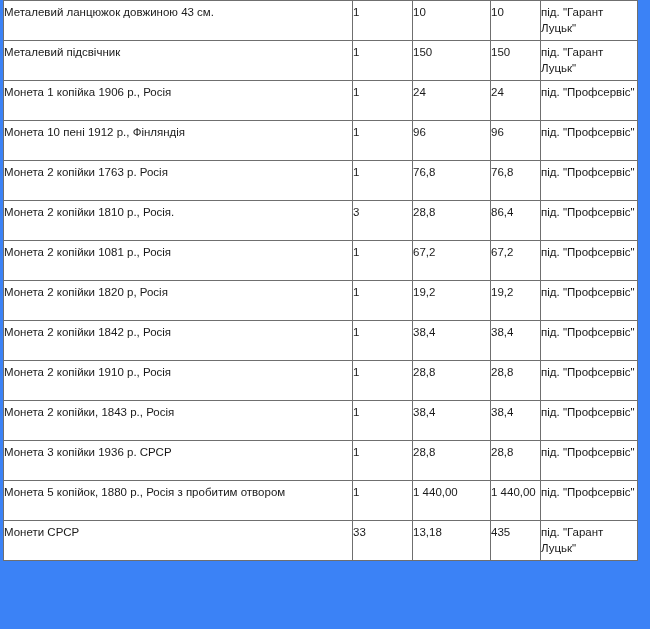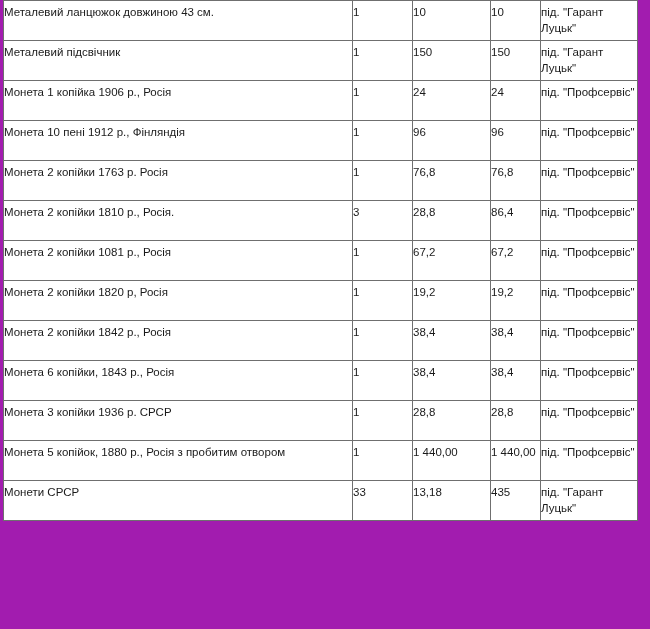--- a/index.html
+++ b/index.html
@@ -14,21 +14,21 @@
     overflow: hidden;
     font-family: "Liberation Sans", "DejaVu Sans", sans-serif;
     color: #1a1a1a;
   }
 
   .doc-viewport {
     position: relative;
     width: 650px;
     height: 629px;
     overflow: hidden;
-    background: #a21caf;
+    background: #3b82f6;
   }
 
   table.inventory-table {
     border-collapse: collapse;
     table-layout: fixed;
     width: 634px;
     margin: 0;
     margin-left: 3px;
     background: #ffffff;
   }
@@ -127,21 +127,28 @@
           <td class="cell-holder">під. "Профсервіс"</td>
         </tr>
         <tr>
           <td class="cell-name">Монета 2 копійки 1842 р., Росія</td>
           <td class="cell-qty">1</td>
           <td class="cell-price">38,4</td>
           <td class="cell-sum">38,4</td>
           <td class="cell-holder">під. "Профсервіс"</td>
         </tr>
         <tr>
-          <td class="cell-name">Монета 6 копійки, 1843 р., Росія</td>
+          <td class="cell-name">Монета 2 копійки 1910 р., Росія</td>
+          <td class="cell-qty">1</td>
+          <td class="cell-price">28,8</td>
+          <td class="cell-sum">28,8</td>
+          <td class="cell-holder">під. "Профсервіс"</td>
+        </tr>
+        <tr>
+          <td class="cell-name">Монета 2 копійки, 1843 р., Росія</td>
           <td class="cell-qty">1</td>
           <td class="cell-price">38,4</td>
           <td class="cell-sum">38,4</td>
           <td class="cell-holder">під. "Профсервіс"</td>
         </tr>
         <tr>
           <td class="cell-name">Монета 3 копійки 1936 р. СРСР</td>
           <td class="cell-qty">1</td>
           <td class="cell-price">28,8</td>
           <td class="cell-sum">28,8</td>

